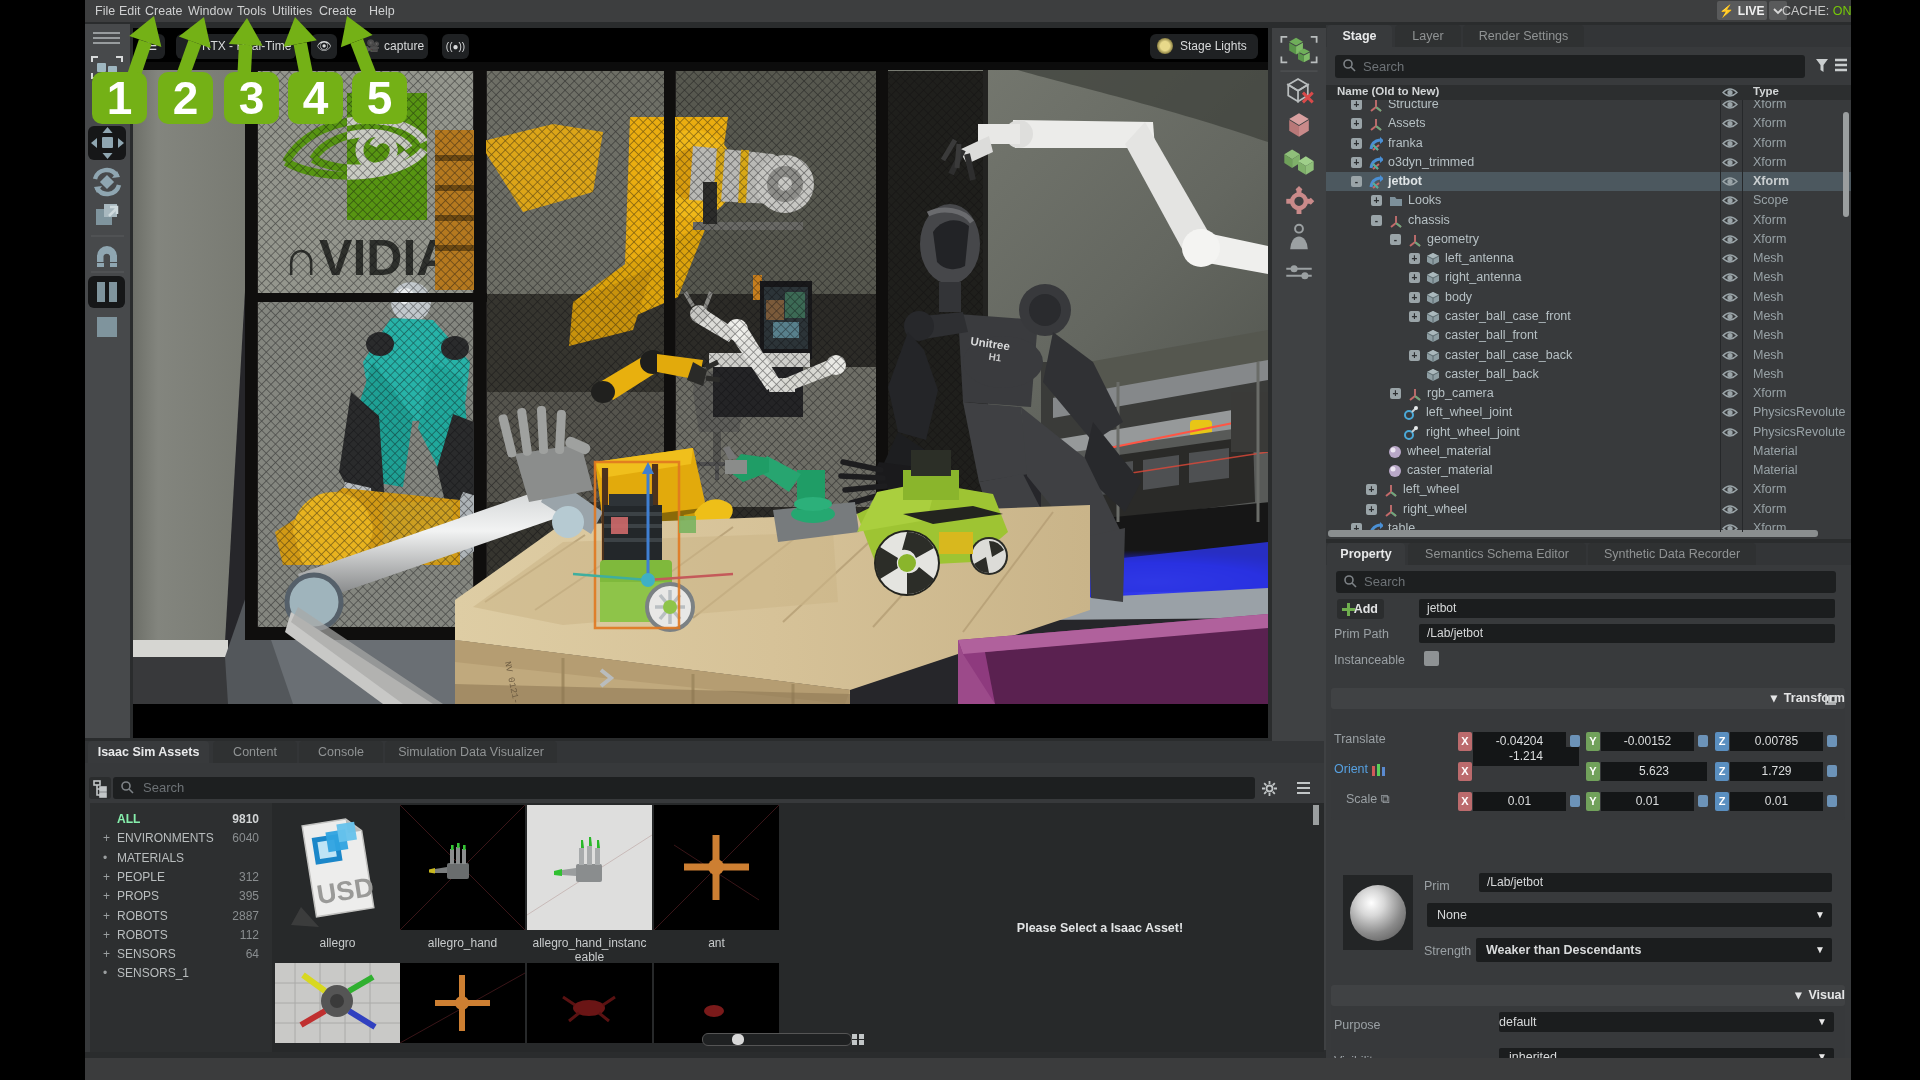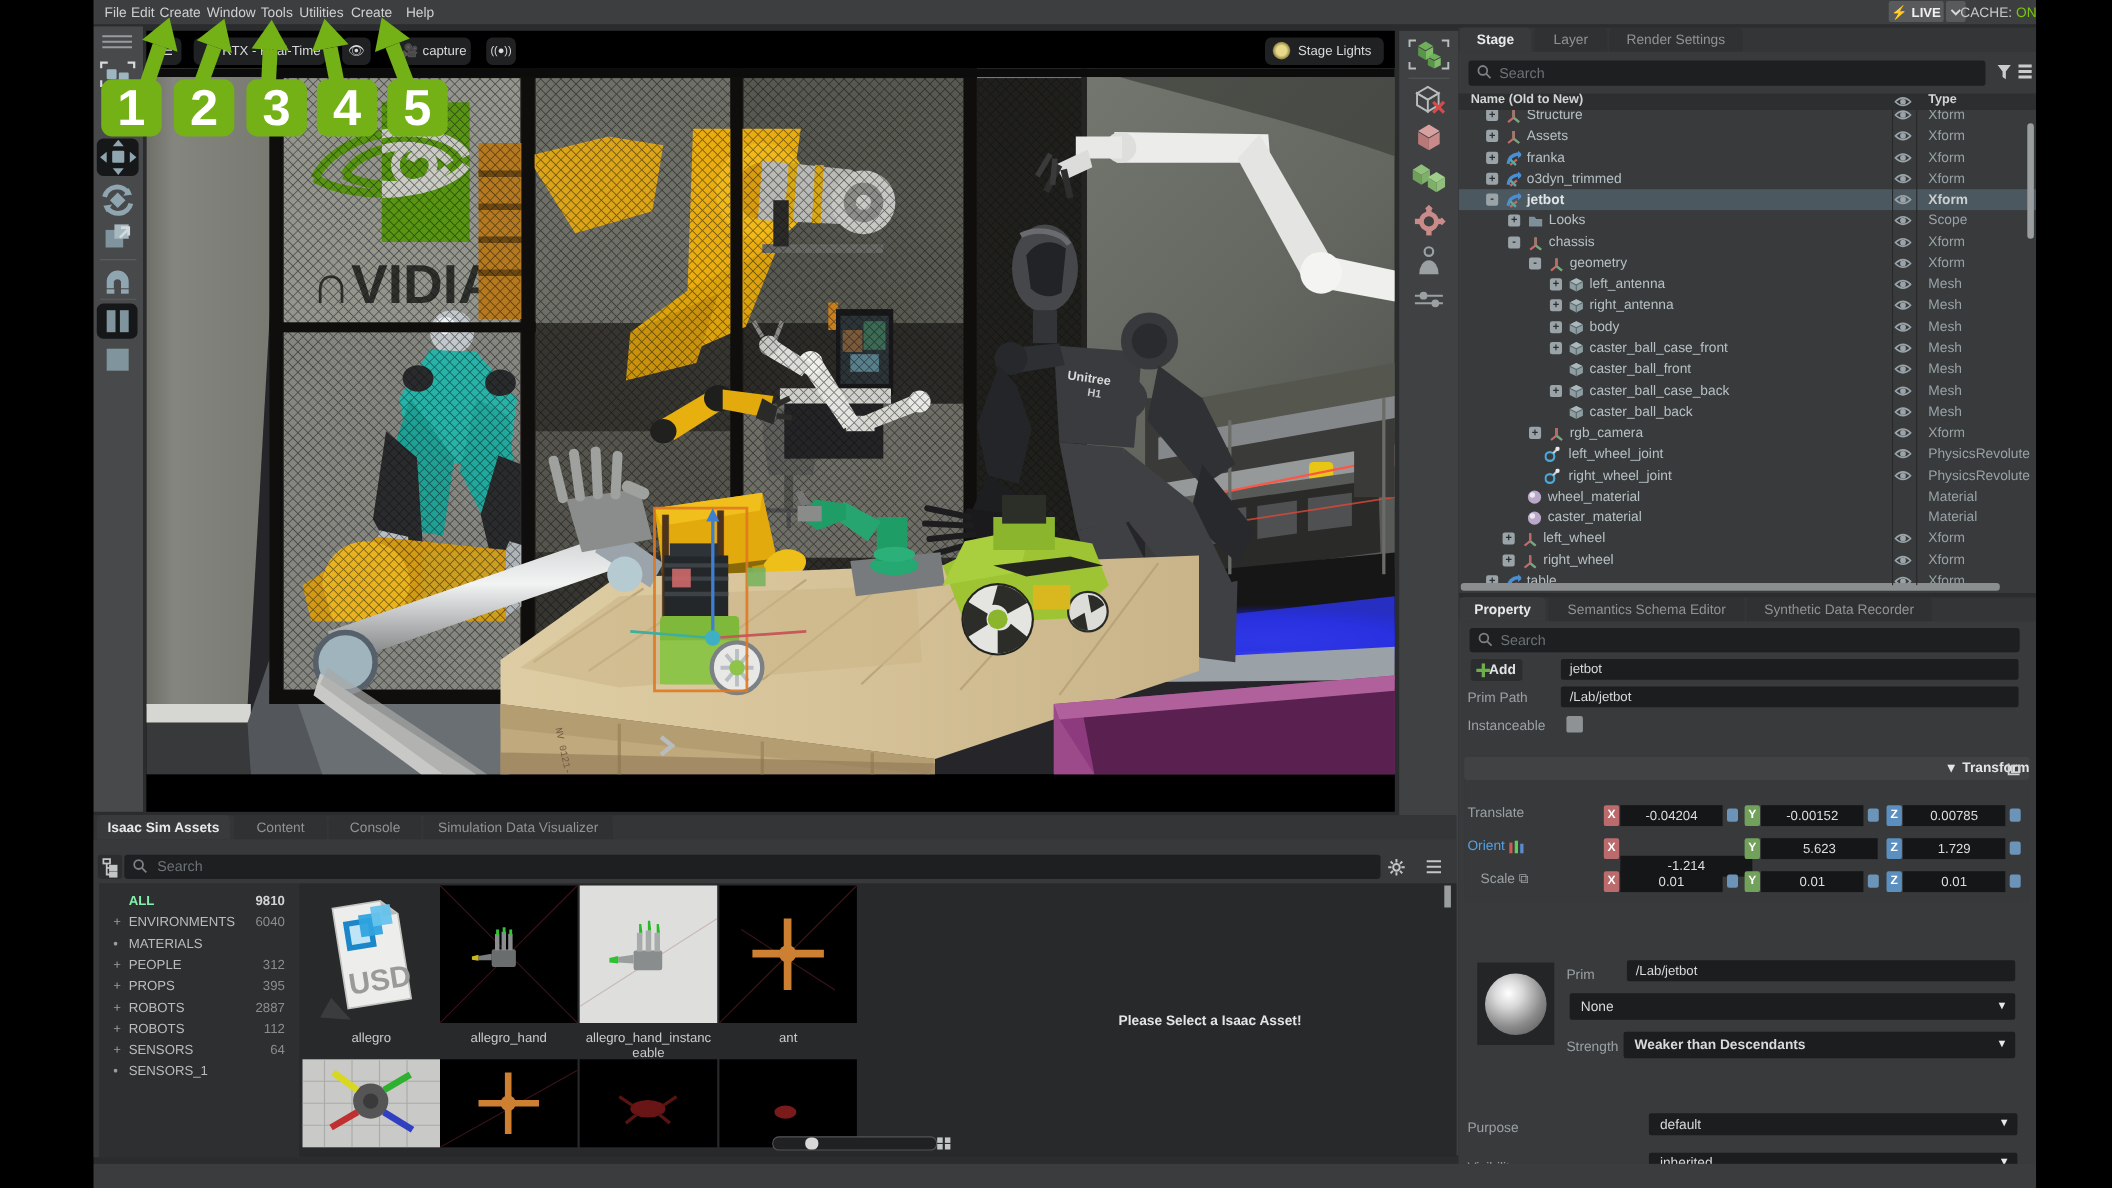--- a/index.html
+++ b/index.html
@@ -881,21 +881,21 @@
     <span class="badge" style="left:132px;top:189px;background:#bc6b6d;">X</span>
       <span class="nfield" style="left:147px;top:189px;width:93px;">-0.04204</span>
       <span class="bsq" style="left:244px;top:192px;"></span>
       <span class="badge" style="left:260px;top:189px;background:#71a15b;">Y</span>
       <span class="nfield" style="left:275px;top:189px;width:93px;">-0.00152</span>
       <span class="bsq" style="left:372px;top:192px;"></span>
       <span class="badge" style="left:389px;top:189px;background:#5a8fc0;">Z</span>
       <span class="nfield" style="left:404px;top:189px;width:93px;">0.00785</span>
       <span class="bsq" style="left:501px;top:192px;"></span>
     <span class="badge" style="left:132px;top:219px;background:#bc6b6d;">X</span>
-      <span class="nfield" style="left:147px;top:235px;width:120px;">-1.214</span>
+      <span class="nfield" style="left:147px;top:204px;width:106px;">-1.214</span>
       <span class="badge" style="left:260px;top:219px;background:#71a15b;">Y</span>
       <span class="nfield" style="left:275px;top:219px;width:106px;">5.623</span>
       <span class="badge" style="left:389px;top:219px;background:#5a8fc0;">Z</span>
       <span class="nfield" style="left:404px;top:219px;width:93px;">1.729</span>
       <span class="bsq" style="left:501px;top:222px;"></span>
     <span class="badge" style="left:132px;top:249px;background:#bc6b6d;">X</span>
       <span class="nfield" style="left:147px;top:249px;width:93px;">0.01</span>
       <span class="bsq" style="left:244px;top:252px;"></span>
       <span class="badge" style="left:260px;top:249px;background:#71a15b;">Y</span>
       <span class="nfield" style="left:275px;top:249px;width:93px;">0.01</span>
@@ -905,22 +905,25 @@
       <span class="bsq" style="left:501px;top:252px;"></span>
 
     <div style="position:absolute;left:17px;top:332px;width:70px;height:75px;background:#232526;"></div>
     <div style="position:absolute;left:24px;top:342px;width:56px;height:56px;border-radius:50%;background:radial-gradient(circle at 38% 32%,#ffffff 0%,#d8d8d8 25%,#8a8a8a 60%,#4a4a4a 100%);"></div>
     <span class="plabel" style="left:98px;top:336px;">Prim</span>
     <div class="pfield" style="left:153px;top:330px;width:353px;height:19px;">/Lab/jetbot</div>
     <div class="drop" style="left:101px;top:360px;width:405px;height:24px;line-height:24px;"><span style="margin-left:10px;">None</span><span class="arr" style="top:0;">▼</span></div>
     <span class="plabel" style="left:98px;top:401px;">Strength</span>
     <div class="drop" style="left:150px;top:395px;width:356px;height:24px;line-height:24px;"><span style="margin-left:10px;font-weight:bold;">Weaker than Descendants</span><span class="arr" style="top:0;">▼</span></div>
 
+    <div class="psec" style="top:442px;height:78px;">
+      <div class="psech"><span style="margin-left:8px;">▾&nbsp; Visual</span></div>
+    </div>
     <span class="plabel" style="left:8px;top:475px;">Purpose</span>
-    <div class="drop" style="left:173px;top:469px;width:335px;height:20px;line-height:20px;"><span style="margin-left:10px;text-align:center;">default</span><span class="arr" style="top:0;">▼</span></div>
+    <div class="drop" style="left:173px;top:469px;width:335px;height:20px;line-height:20px;"><span style="text-align:center;">default</span><span class="arr" style="top:0;">▼</span></div>
     <span class="plabel" style="left:8px;top:511px;">Visibility</span>
     <div class="drop" style="left:173px;top:505px;width:335px;height:15px;line-height:18px;"><span style="margin-left:10px;">inherited</span><span class="arr" style="top:0;">▼</span></div>
   </div>
   <div id="bottompanel">
     <div class="tab active" style="left:3px;width:121px;">Isaac Sim Assets</div>
     <div class="tab" style="left:128px;width:84px;">Content</div>
     <div class="tab" style="left:214px;width:84px;">Console</div>
     <div class="tab" style="left:300px;width:172px;">Simulation Data Visualizer</div>
     <div style="position:absolute;left:0;top:22px;width:1239px;height:289px;background:#37393b;"></div>
     <div style="position:absolute;left:4px;top:36px;width:22px;height:22px;background:#2b2d2e;border-radius:3px;">

